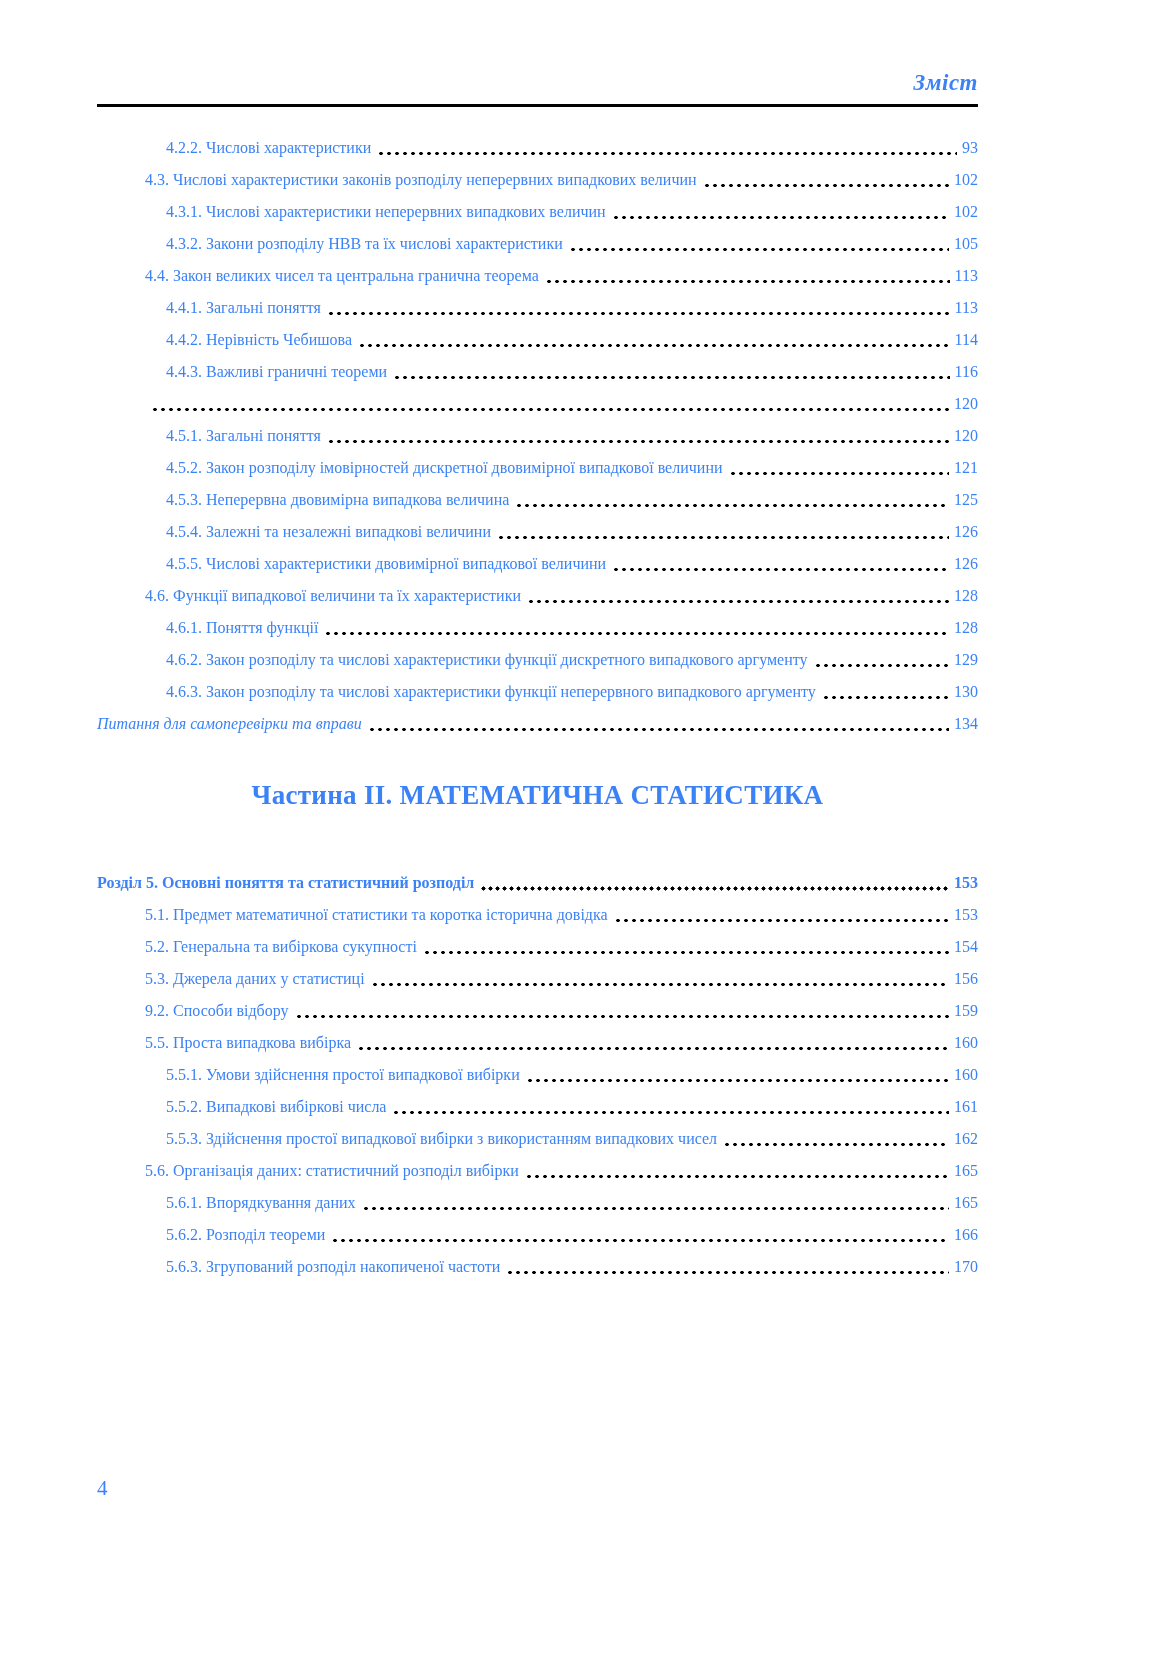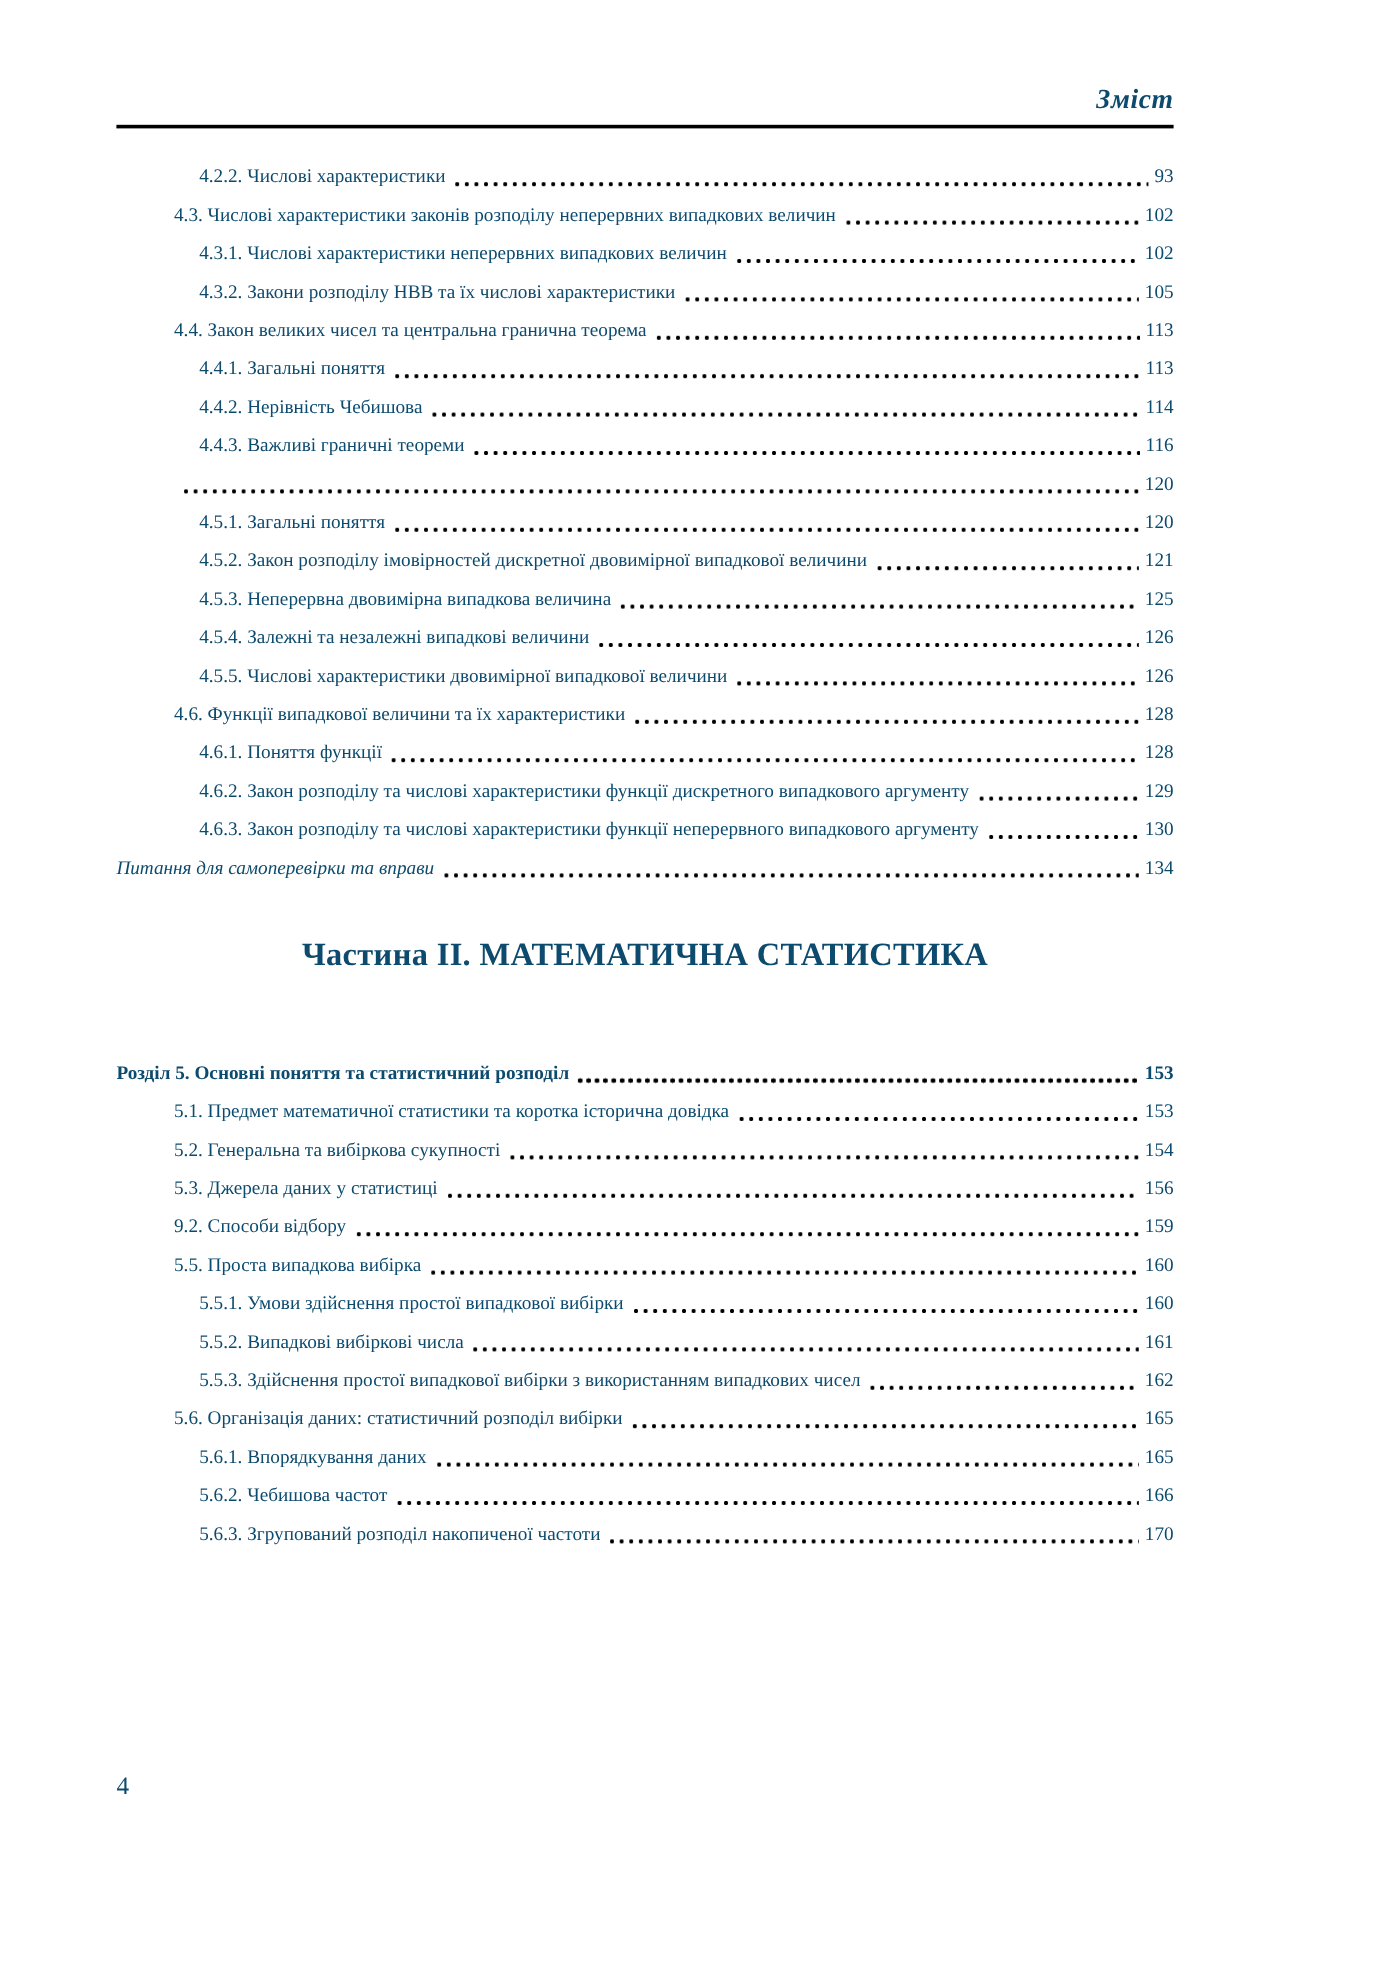--- a/index.html
+++ b/index.html
@@ -8,21 +8,21 @@
     background: #ffffff;
   }
   .page {
     position: relative;
     width: 1167px;
     height: 1653px;
     box-sizing: border-box;
     padding: 70px 189px 0 97px;
     background: #ffffff;
     font-family: "Liberation Serif", "DejaVu Serif", serif;
-    color: #0c4a6e;
+    color: #3b82f6;
     overflow: hidden;
   }
   .header {
     text-align: right;
   }
   .header-title {
     font-size: 23px;
     font-weight: bold;
     font-style: italic;
     letter-spacing: 0.5px;
@@ -67,21 +67,21 @@
     background-size: 7px 5px;
   }
   .toc-page {
     flex: 0 0 auto;
     white-space: nowrap;
   }
   .part-heading {
     font-size: 27px;
     font-weight: 700;
     text-align: center;
-    margin: 40px 0 48px 0;
+    margin: 40px 0 36px 0;
     letter-spacing: 0.3px;
   }
   .footer-pagenum {
     position: absolute;
     left: 97px;
     top: 1476px;
     font-size: 21px;
   }
 </style>
 </head>
@@ -242,21 +242,21 @@
         <span class="toc-text">5.6. Організація даних: статистичний розподіл вибірки</span>
         <span class="toc-dots"></span>
         <span class="toc-page">165</span>
       </div>
       <div class="toc-entry lvl2">
         <span class="toc-text">5.6.1. Впорядкування даних</span>
         <span class="toc-dots"></span>
         <span class="toc-page">165</span>
       </div>
       <div class="toc-entry lvl2">
-        <span class="toc-text">5.6.2. Чебишова частот</span>
+        <span class="toc-text">5.6.2. Розподіл теореми</span>
         <span class="toc-dots"></span>
         <span class="toc-page">166</span>
       </div>
       <div class="toc-entry lvl2">
         <span class="toc-text">5.6.3. Згрупований розподіл накопиченої частоти</span>
         <span class="toc-dots"></span>
         <span class="toc-page">170</span>
       </div>
     </div>
 

